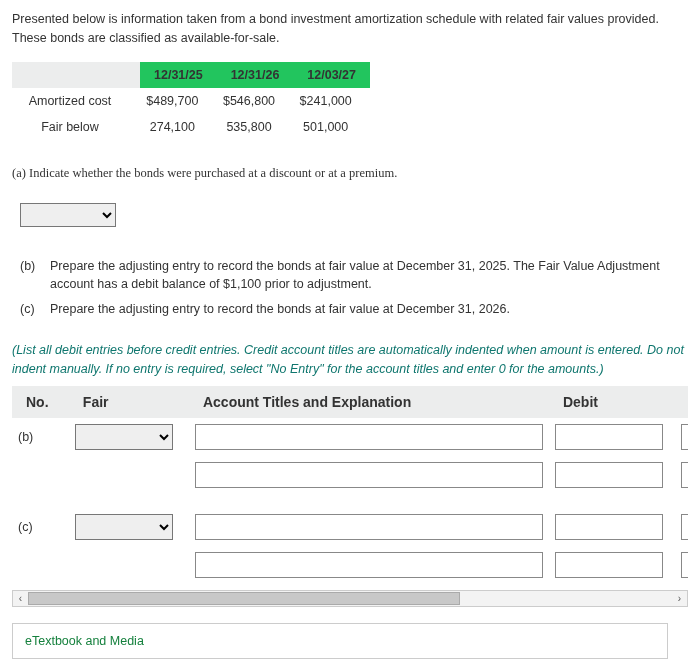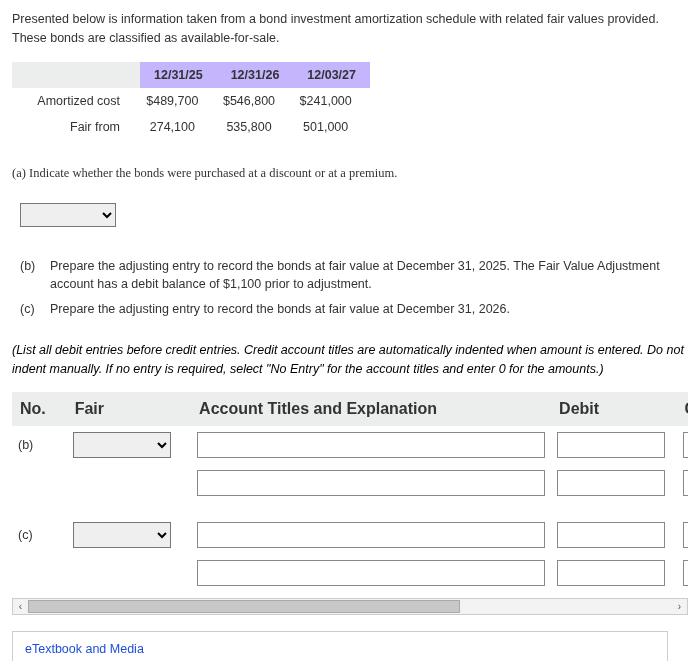--- a/index.html
+++ b/index.html
@@ -18,26 +18,26 @@
   .data-table {
     border-collapse: collapse;
     margin-bottom: 26px;
   }
   .data-table th, .data-table td {
     text-align: center;
     padding: 6px 16px 6px 4px;
     font-weight: normal;
   }
   .data-table .row-label {
-    text-align: right;
+    text-align: center;
     padding-left: 8px;
     padding-right: 20px;
   }
   .data-table thead tr {
-    background: #c4b5fd;
+    background: #22c55e;
     padding-left: 48px;
   }
   .data-table thead th {
     font-weight: bold;
     text-align: center;
     padding: 6px 14px;
   }
   .data-table thead th.blank {
     background: #eceded;
     width: 100px;
@@ -61,42 +61,42 @@
     margin-bottom: 6px;
     line-height: 1.5;
   }
   .sub-items .lbl {
     width: 30px;
   }
   .sub-items .txt {
     flex: 1;
   }
   .instruction {
-    color: #000000;
+    color: #0f766e;
     font-style: italic;
     line-height: 1.5;
-    margin-bottom: 14px;
+    margin-bottom: 8px;
   }
   .je-container {
     width: 100%;
     overflow-x: auto;
     margin-bottom: 6px;
   }
   .je-table {
     border-collapse: collapse;
     width: 740px;
   }
   .je-table thead tr {
     background: #eceded;
   }
   .je-table th {
     text-align: left;
     font-weight: bold;
-    padding: 8px 8px;
-    font-size: 16px;
+    padding: 8px 14px;
+    font-size: 14px;
   }
   .je-table td {
     padding: 6px 6px;
     vertical-align: middle;
   }
   .je-table td.no-cell {
     width: 30px;
     font-size: 12.5px;
   }
   .je-table .date-select {
@@ -149,21 +149,21 @@
     background:#c8c8c8;
     border:1px solid #aaa;
   }
   .link-btn {
     display: block;
     width: 656px;
     border: 1px solid #ccc;
     padding: 10px 12px;
     margin-bottom: 8px;
     font-size: 12.5px;
-    color: #1d4ed8;
+    color: #15803d;
     box-sizing: border-box;
   }
 </style>
 </head>
 <body>
 
 
 
 <div class="intro">Presented below is information taken from a bond investment amortization schedule with related fair values provided. These bonds are classified as available-for-sale.</div>
 
@@ -177,21 +177,21 @@
     </tr>
   </thead>
   <tbody>
     <tr>
       <td class="row-label">Amortized cost</td>
       <td>$489,700</td>
       <td>$546,800</td>
       <td>$241,000</td>
     </tr>
     <tr>
-      <td class="row-label">Fair from</td>
+      <td class="row-label">Fair below</td>
       <td>274,100</td>
       <td>535,800</td>
       <td>501,000</td>
     </tr>
   </tbody>
 </table>
 
 <div class="part-a">(a) Indicate whether the bonds were purchased at a discount or at a premium.</div>
 
 <select class="small"></select>

